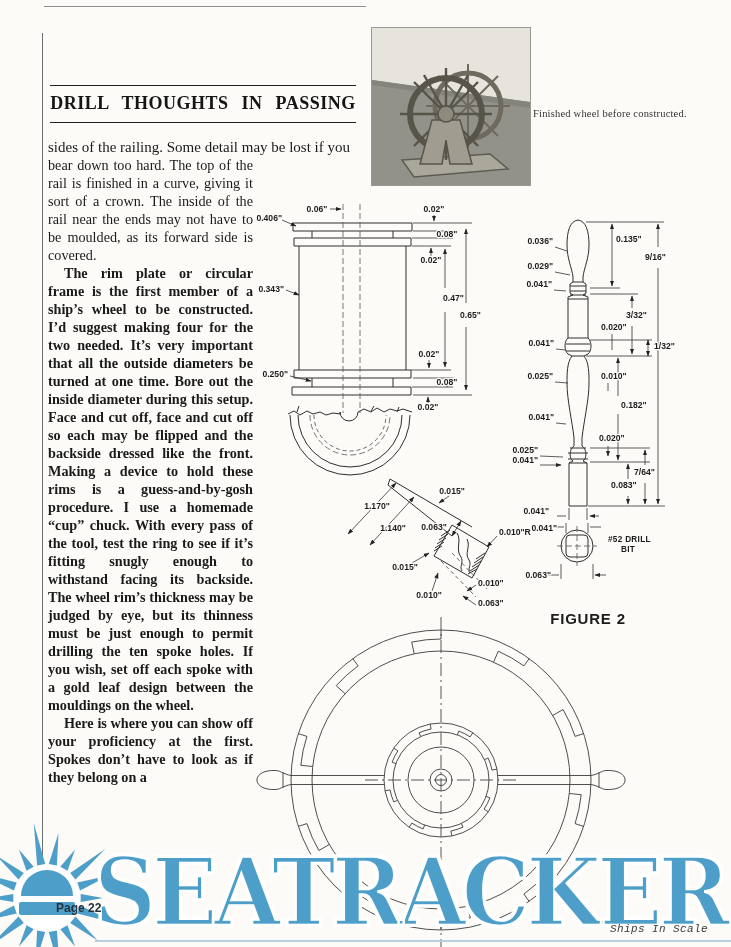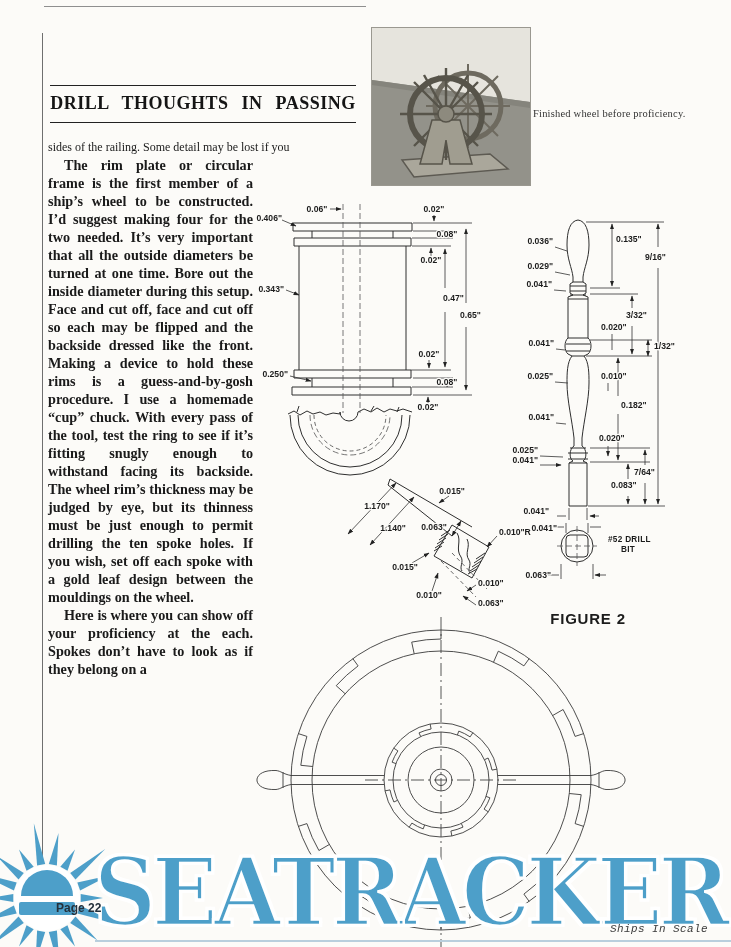--- a/index.html
+++ b/index.html
@@ -14,21 +14,21 @@
              border-bottom:1.5px solid #222;padding:7px 0 8px 0;text-align:center;}
   .title-box h1{margin:0;font-size:18px;font-weight:bold;letter-spacing:.5px;word-spacing:8px;color:#151515;}
 
   
   .photo{position:absolute;left:372px;top:28px;width:158px;height:157px;background:#e6e4de;
          outline:1px solid #9a9890;}
   .photo-caption{position:absolute;left:533px;top:108px;width:192px;font-size:10.5px;color:#333;
                  letter-spacing:.2px;}
 
   
-  .art-line1{position:absolute;left:48px;top:138px;width:346px;font-size:12px;line-height:18px;
+  .art-line1{position:absolute;left:48px;top:138px;width:346px;font-size:15px;line-height:18px;
              text-align:justify;white-space:nowrap;}
   .art-col{position:absolute;left:48px;top:156px;width:205px;font-size:14.2px;line-height:18px;
            text-align:justify;}
   .art-col p{margin:0;}
   .art-col p.ind{text-indent:16px;font-weight:bold;}
 
   
   .fig-svg{position:absolute;left:0;top:0;width:731px;height:947px;}
   .fig-svg .dl{fill:none;stroke:#2e2e2e;stroke-width:1;}
   .fig-svg .wl{fill:none;stroke:#3a3a3a;stroke-width:.9;}
@@ -85,26 +85,27 @@
         <circle cx="74" cy="86" r="36" stroke-width="6"></circle>
         <g stroke-width="2.4">
           <path d="M74,40 V132 M28,86 H120 M42,54 L106,118 M106,54 L42,118 M52,47 L96,125 M96,47 L52,125"></path>
         </g>
       </g>
 
       <polygon points="60,92 88,92 100,136 78,136 74,112 70,136 48,136" fill="#a09d90" stroke="#57544a" stroke-width="1.5"></polygon>
       <circle cx="74" cy="86" r="8" fill="#8d8a7e" stroke="#57544a" stroke-width="1.5"></circle>
     </svg>
   </div>
-  <div class="photo-caption">Finished wheel before proficiency.</div>
+  <div class="photo-caption">Finished wheel before constructed.</div>
 
   <div class="art-line1">sides of the railing. Some detail may be lost if you</div>
   <div class="art-col">
+    <p>bear down too hard. The top of the rail is finished in a curve, giving it sort of a crown. The inside of the rail near the ends may not have to be moulded, as its forward side is covered.</p>
     <p class="ind">The rim plate or circular frame is the first member of a ship’s wheel to be constructed. I’d suggest making four for the two needed. It’s very important that all the outside diameters be turned at one time. Bore out the inside diameter during this setup. Face and cut off, face and cut off so each may be flipped and the backside dressed like the front. Making a device to hold these rims is a guess-and-by-gosh procedure. I use a homemade “cup” chuck. With every pass of the tool, test the ring to see if it’s fitting snugly enough to withstand facing its backside. The wheel rim’s thickness may be judged by eye, but its thinness must be just enough to permit drilling the ten spoke holes. If you wish, set off each spoke with a gold leaf design between the mouldings on the wheel.</p>
-    <p class="ind">Here is where you can show off your proficiency at the each. Spokes don’t have to look as if they belong on a</p>
+    <p class="ind">Here is where you can show off your proficiency at the first. Spokes don’t have to look as if they belong on a</p>
   </div>
 
   <svg class="fig-svg" viewBox="0 0 731 947">
     <defs>
       <marker id="ah" viewBox="0 0 10 10" refX="9" refY="5" markerWidth="7.5" markerHeight="7.5" orient="auto-start-reverse">
         <path d="M0,1.5 L10,5 L0,8.5 z" fill="#222"></path>
       </marker>
     </defs>
 
     <g>

